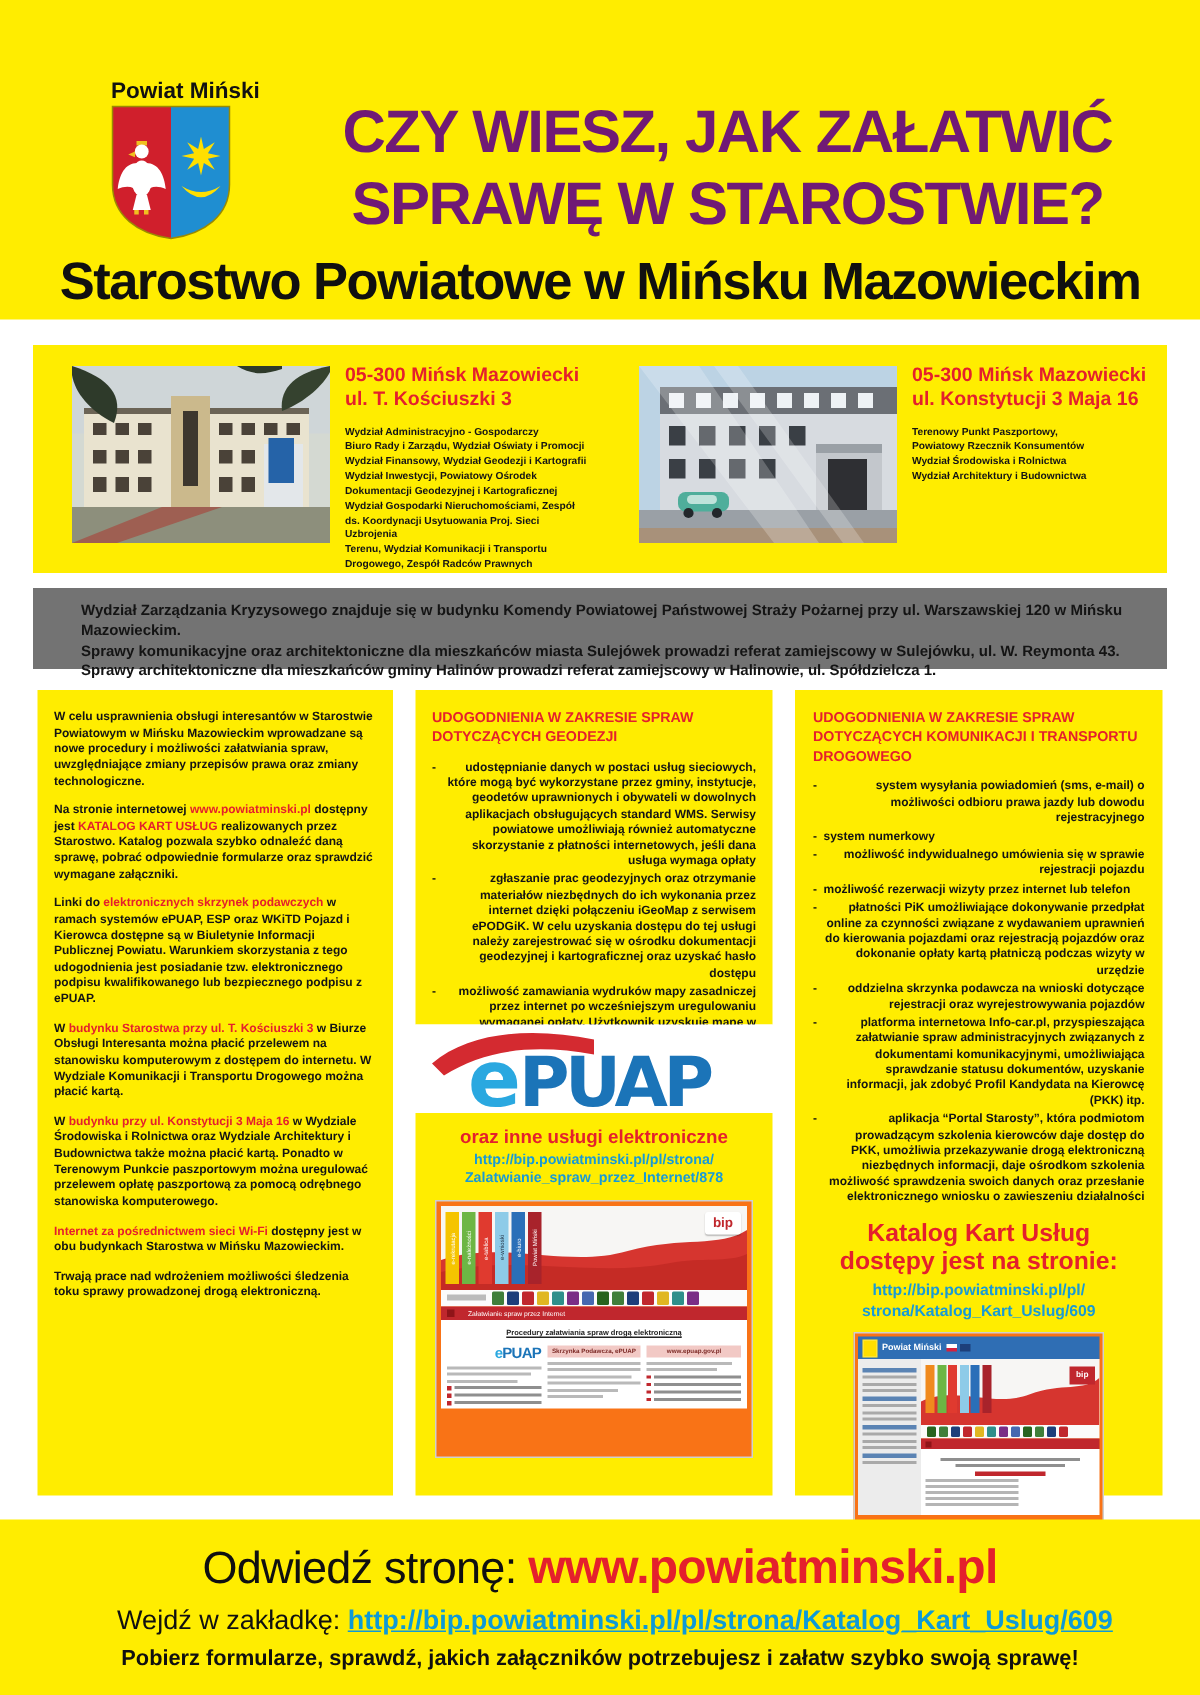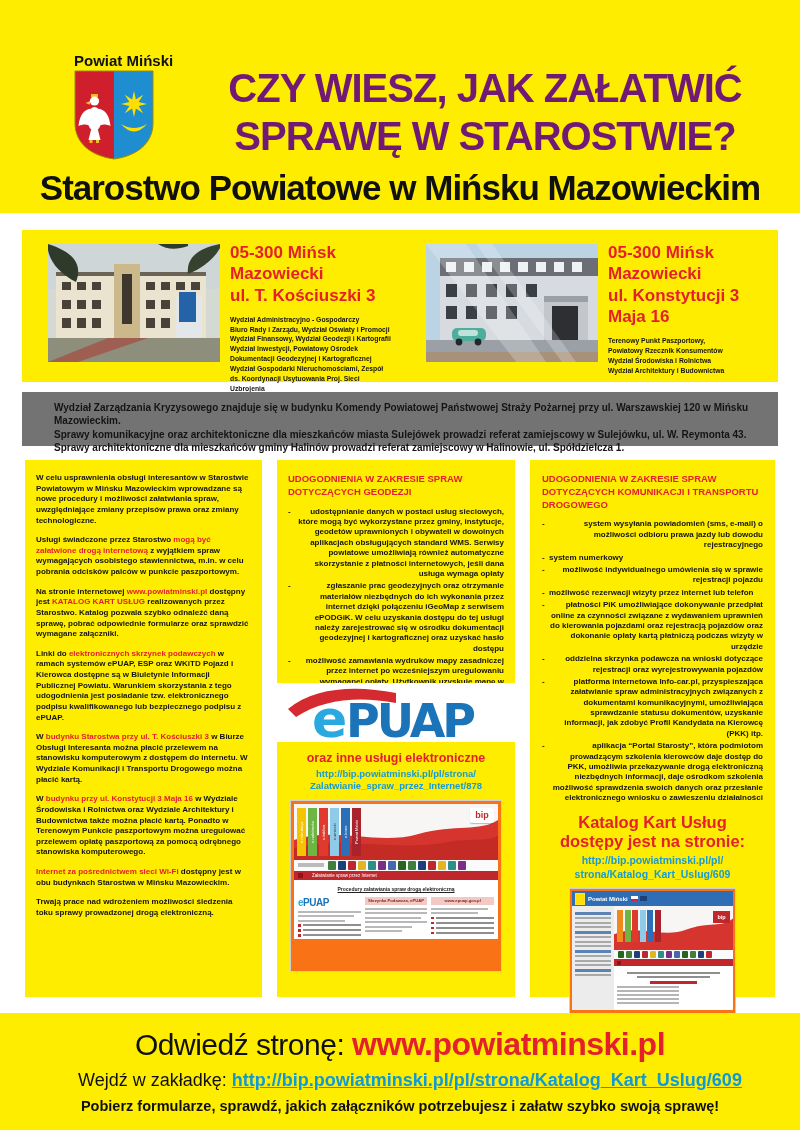--- a/index.html
+++ b/index.html
@@ -12,21 +12,21 @@
   .title{position:absolute;top:64px;left:185px;width:600px;text-align:center;
          color:#701a75;font-weight:bold;font-size:40px;line-height:1.2;letter-spacing:-1px;}
   .subtitle{position:absolute;bottom:5px;left:0;width:800px;text-align:center;
             font-size:35px;font-weight:bold;letter-spacing:-1px;color:#101010;}
   
   .addr-band{position:absolute;top:230px;left:22px;width:756px;height:152px;background:#ffed00;display:flex;}
   .loc{flex:1;display:flex;padding:12px 6px 10px 26px;box-sizing:border-box;}
   .loc-photo{flex:none;width:172px;height:118px;margin-top:2px;}
   .loc-photo svg{display:block;width:100%;height:100%;}
   .loc-text{margin-left:10px;min-width:0;}
-  .loc-addr{color:#e4202c;font-weight:bold;font-size:17px;line-height:1.25;margin-bottom:9px;}
+  .loc-addr{color:#e4202c;font-weight:bold;font-size:13px;line-height:1.25;margin-bottom:9px;}
   .loc-depts{font-size:6.8px;font-weight:bold;line-height:1.45;color:#141414;white-space:pre-line;}
   
   .notice-band{position:absolute;top:392px;left:22px;width:756px;height:54px;background:#737373;
                padding:9px 20px 0 32px;box-sizing:border-box;}
   .notice-line{font-size:10px;font-weight:bold;line-height:1.33;color:#141414;}
   
   .col{position:absolute;background:#ffed00;box-sizing:border-box;}
   .col-left{top:460px;left:25px;width:237px;height:537px;padding:13px 11px;}
   .para{margin:0 0 9px 0;font-size:8px;font-weight:bold;line-height:1.33;color:#141414;}
   .seg-red{color:#e4202c;}
@@ -76,21 +76,21 @@
   .mini-link{font-size:5px;font-weight:bold;text-decoration:underline;color:#222;text-align:center;margin:2px 0 5px 0;}
   .mini-cols{display:flex;gap:4px;}
   .mc{flex:1;min-width:0;}
   .mc-head{height:8px;background:#f2c9c5;color:#7c2a26;font-size:4.2px;font-weight:bold;line-height:8px;
            text-align:center;margin-bottom:3px;overflow:hidden;}
   .bar{display:block;height:2px;background:#b9b9b9;margin:2.5px 0;}
   .bar.w90{width:90%;} .bar.w75{width:75%;} .bar.w60{width:60%;}
   .rrow{display:flex;align-items:center;gap:2px;margin:2.5px 0;}
   .rrow i{flex:none;width:2.5px;height:2.5px;background:#c0272d;}
   .rrow b{display:block;height:2px;background:#8f8f8f;flex:1;}
-  .mini-epuap{display:block;font-weight:normal;font-size:10px;letter-spacing:-0.5px;margin:0 0 3px 0;}
+  .mini-epuap{display:block;font-weight:normal;font-size:10px;letter-spacing:-0.5px;margin:0 0 3px 0;text-align:right;}
   .mini-epuap .me{color:#2aa8e0;} .mini-epuap .mp{color:#1b74b8;}
   .shot2{width:167px;height:128px;margin:7px auto 0 auto;padding:2px;}
   .s2-header{height:15px;background:#2f6eb4;display:flex;align-items:center;padding:0 3px;}
   .s2-header .s2-crest{width:8px;height:10px;background:#ffdf00;border:1px solid #fff3;flex:none;}
   .s2-header span{color:#fff;font-size:6px;font-weight:bold;margin-left:3px;white-space:nowrap;}
   .s2-flags{margin-left:auto;display:flex;gap:2px;}
   .s2-flags i{display:block;width:7px;height:5px;}
   .s2-flags i.pl{background:linear-gradient(#fff 50%,#d4213d 50%);}
   .s2-flags i.en{background:#1d3f7a;}
   .s2-body{display:flex;height:104px;}
@@ -270,21 +270,20 @@
   </section>
 
   <section class="notice-band">
       <div class="notice-line">Wydział Zarządzania Kryzysowego znajduje się w budynku Komendy Powiatowej Państwowej Straży Pożarnej przy ul. Warszawskiej 120 w Mińsku Mazowieckim.</div>
       <div class="notice-line">Sprawy komunikacyjne oraz architektoniczne dla mieszkańców miasta Sulejówek prowadzi referat zamiejscowy w Sulejówku, ul. W. Reymonta 43.</div>
       <div class="notice-line">Sprawy architektoniczne dla mieszkańców gminy Halinów prowadzi referat zamiejscowy w Halinowie, ul. Spółdzielcza 1.</div>
     </section>
 
   <section class="col col-left">
     <p class="para"><span>W celu usprawnienia obsługi interesantów w Starostwie Powiatowym w Mińsku Mazowieckim wprowadzane są nowe procedury i możliwości załatwiania spraw, uwzględniające zmiany przepisów prawa oraz zmiany technologiczne.</span></p>
-    <p class="para"><span>Usługi świadczone przez Starostwo </span><span class="seg-red">mogą być załatwione drogą internetową</span><span> z wyjątkiem spraw wymagających osobistego stawiennictwa, m.in. w celu pobrania odcisków palców w punkcie paszportowym.</span></p>
     <p class="para"><span>Na stronie internetowej </span><span class="seg-red">www.powiatminski.pl</span><span> dostępny jest </span><span class="seg-red">KATALOG KART USŁUG</span><span> realizowanych przez Starostwo. Katalog pozwala szybko odnaleźć daną sprawę, pobrać odpowiednie formularze oraz sprawdzić wymagane załączniki.</span></p>
     <p class="para"><span>Linki do </span><span class="seg-red">elektronicznych skrzynek podawczych</span><span> w ramach systemów ePUAP, ESP oraz WKiTD Pojazd i Kierowca dostępne są w Biuletynie Informacji Publicznej Powiatu. Warunkiem skorzystania z tego udogodnienia jest posiadanie tzw. elektronicznego podpisu kwalifikowanego lub bezpiecznego podpisu z ePUAP.</span></p>
     <p class="para"><span>W </span><span class="seg-red">budynku Starostwa przy ul. T. Kościuszki 3</span><span> w Biurze Obsługi Interesanta można płacić przelewem na stanowisku komputerowym z dostępem do internetu. W Wydziale Komunikacji i Transportu Drogowego można płacić kartą.</span></p>
     <p class="para"><span>W </span><span class="seg-red">budynku przy ul. Konstytucji 3 Maja 16</span><span> w Wydziale Środowiska i Rolnictwa oraz Wydziale Architektury i Budownictwa także można płacić kartą. Ponadto w Terenowym Punkcie paszportowym można uregulować przelewem opłatę paszportową za pomocą odrębnego stanowiska komputerowego.</span></p>
     <p class="para"><span class="seg-red">Internet za pośrednictwem sieci Wi-Fi</span><span> dostępny jest w obu budynkach Starostwa w Mińsku Mazowieckim.</span></p>
     <p class="para"><span>Trwają prace nad wdrożeniem możliwości śledzenia toku sprawy prowadzonej drogą elektroniczną.</span></p>
   </section>
 
   <section class="col mid-box1">
     <h3 class="col-heading">UDOGODNIENIA W ZAKRESIE SPRAW DOTYCZĄCYCH GEODEZJI</h3>

